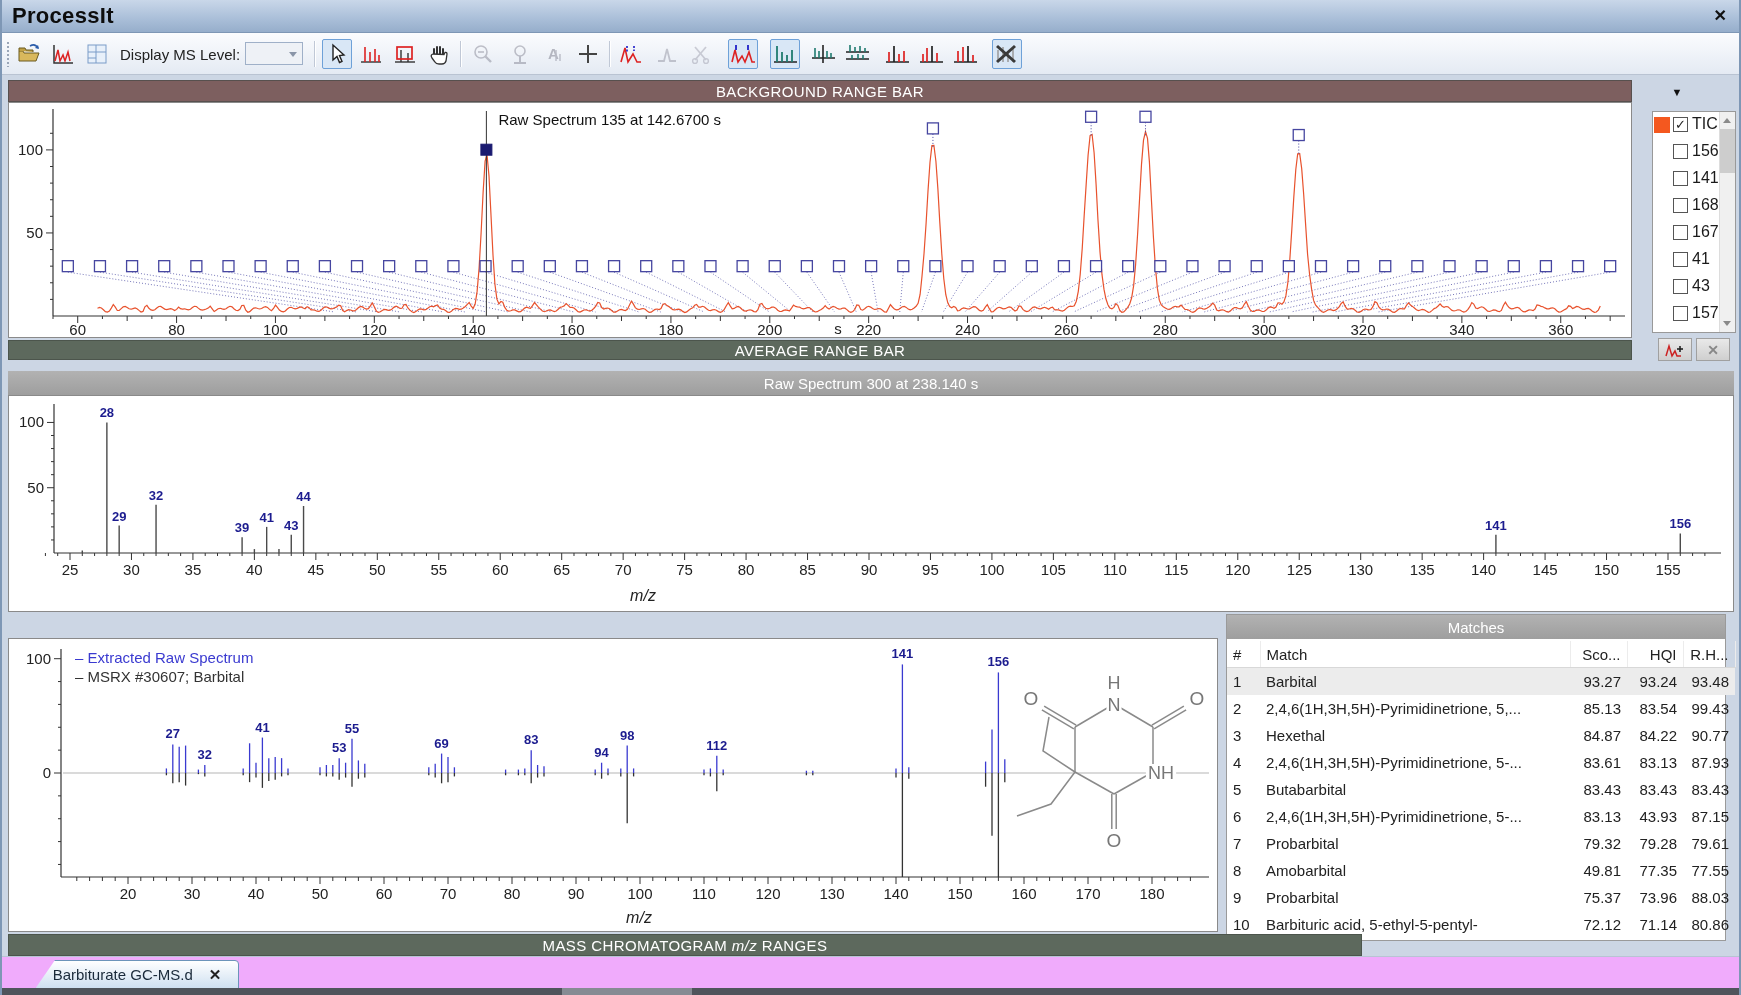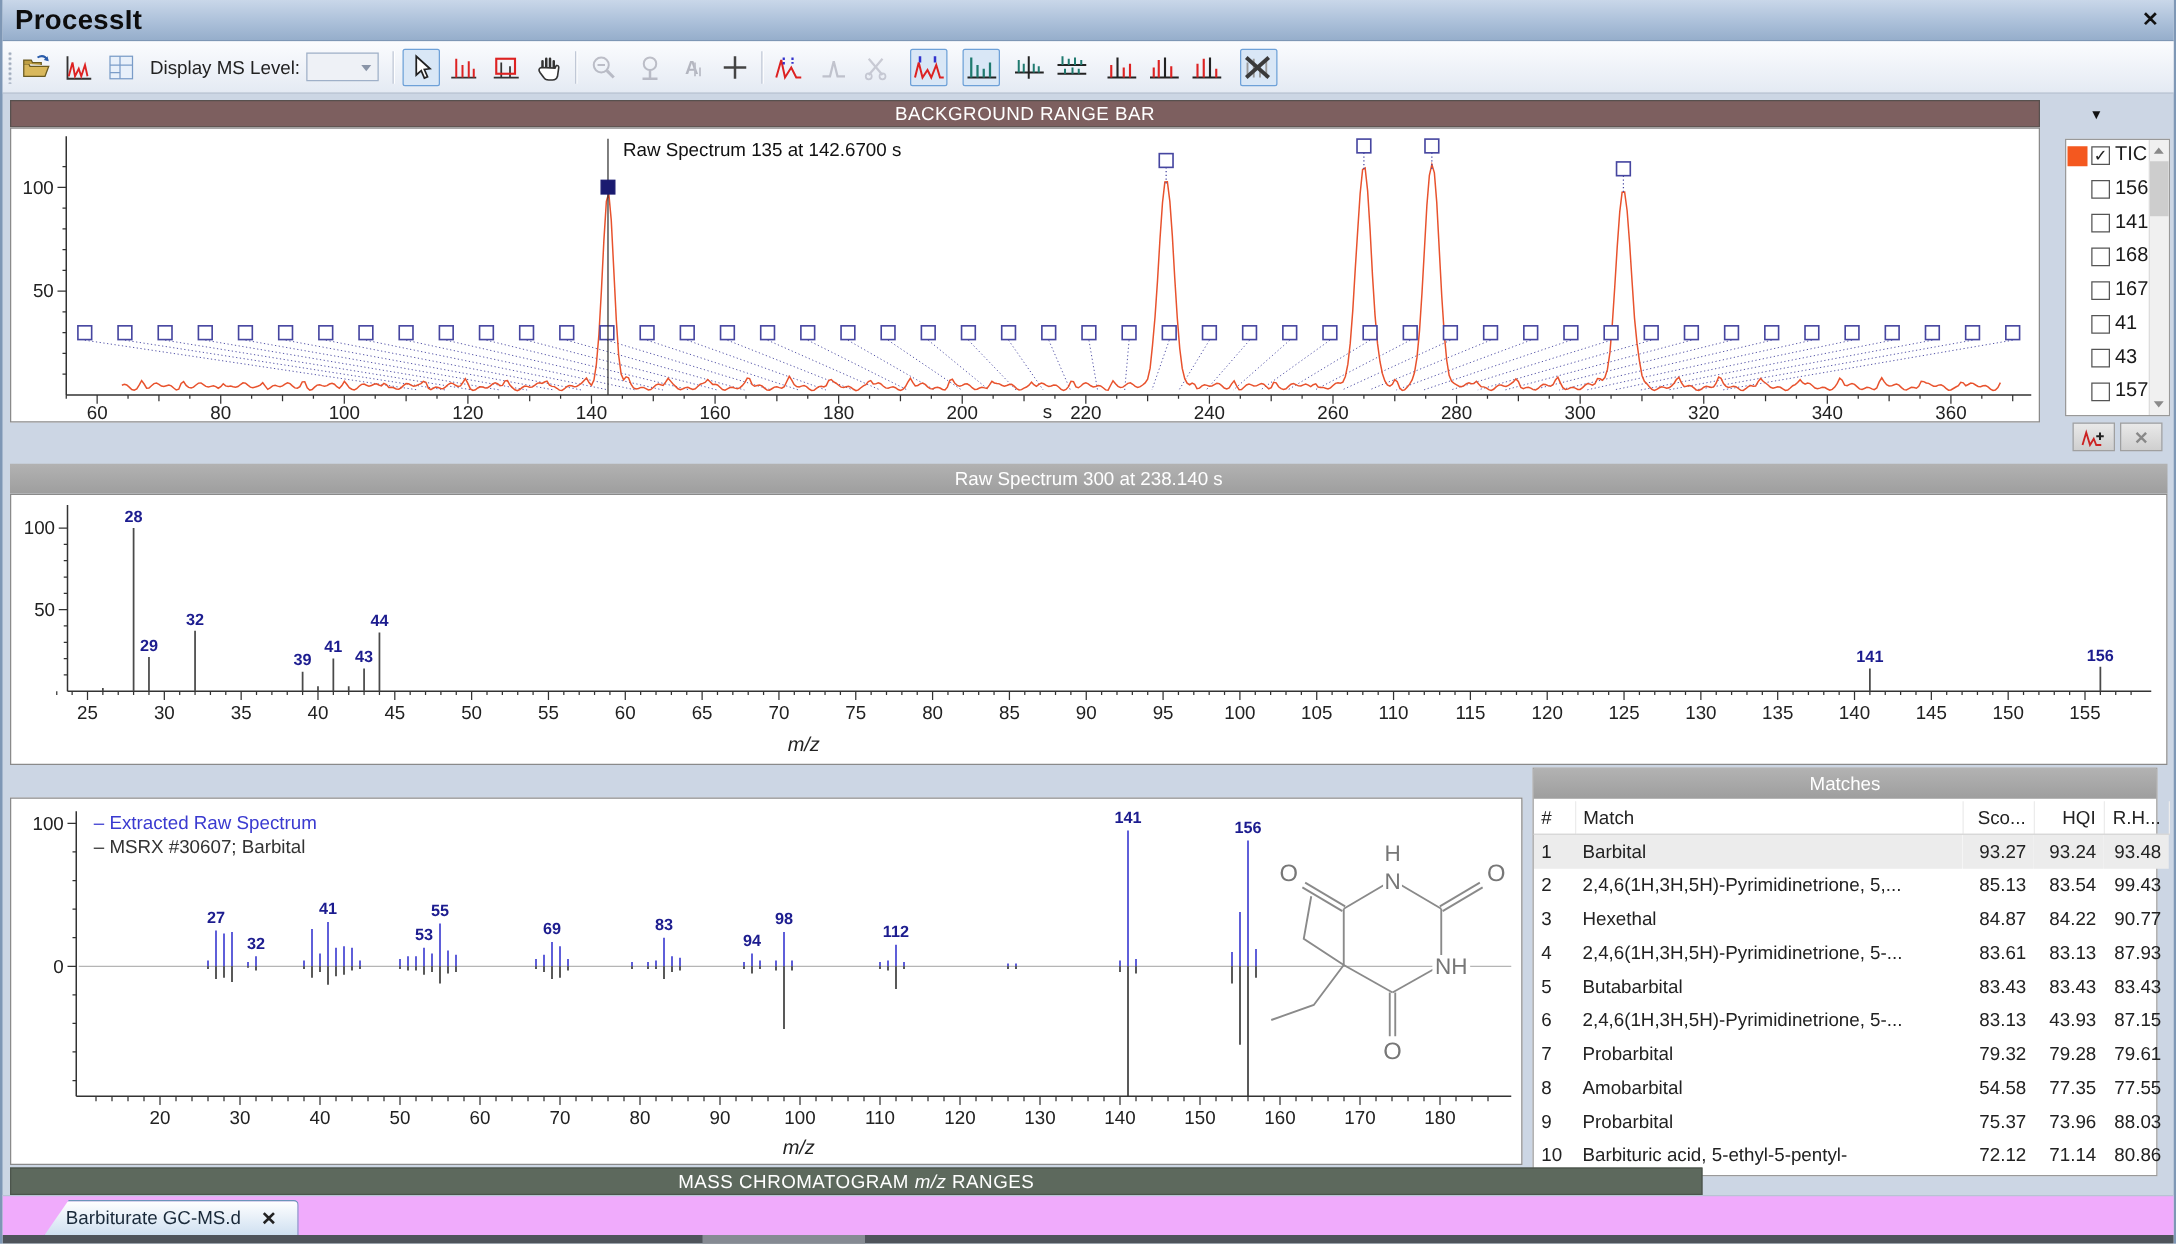--- a/index.html
+++ b/index.html
@@ -506,20 +506,23 @@
     <svg width="22" height="18">
         <path d="M2,15 L5,5 L8,15 L11,10 L13,15 L17,15" stroke="#c22" fill="none" stroke-width="1.5"></path>
         <line x1="16" y1="5" x2="16" y2="11" stroke="#222" stroke-width="1.6"></line>
         <line x1="13" y1="8" x2="19" y2="8" stroke="#222" stroke-width="1.6"></line>
       </svg>
   </div>
   <div class="leg-btn" style="left:1694px">
     <span style="font-size:14px;font-weight:bold;color:#888">✕</span>
   </div>
 
+  <div class="hdr hdr-green" style="left:6px;top:340px;width:1624px;height:20px">
+    <span>AVERAGE RANGE BAR</span>
+  </div>
 
   <div class="graytitle" style="left:6px;top:371px;width:1726px;height:24px">
     <span>Raw Spectrum 300 at 238.140 s</span>
   </div>
   <div class="panel" id="mid-plot" style="left:6px;top:395px;width:1726px;height:217px"><svg width="1724" height="215">
         <line x1="45" y1="8" x2="45" y2="157" stroke="#333" stroke-width="1.2"></line>
         <line x1="45" y1="157" x2="1712" y2="157" stroke="#333" stroke-width="1.2"></line>
         <line x1="45" y1="143.94444444444446" x2="42" y2="143.94444444444446" stroke="#333"></line>
         <line x1="45" y1="130.88888888888889" x2="42" y2="130.88888888888889" stroke="#333"></line>
         <line x1="45" y1="117.83333333333334" x2="42" y2="117.83333333333334" stroke="#333"></line>
@@ -1059,21 +1062,21 @@
           <tr>
             <td>7</td>
             <td>Probarbital</td>
             <td class="num">79.32</td>
             <td class="num">79.28</td>
             <td class="num">79.61</td>
           </tr>
           <tr>
             <td>8</td>
             <td>Amobarbital</td>
-            <td class="num">54.58</td>
+            <td class="num">49.81</td>
             <td class="num">77.35</td>
             <td class="num">77.55</td>
           </tr>
           <tr>
             <td>9</td>
             <td>Probarbital</td>
             <td class="num">75.37</td>
             <td class="num">73.96</td>
             <td class="num">88.03</td>
           </tr>

